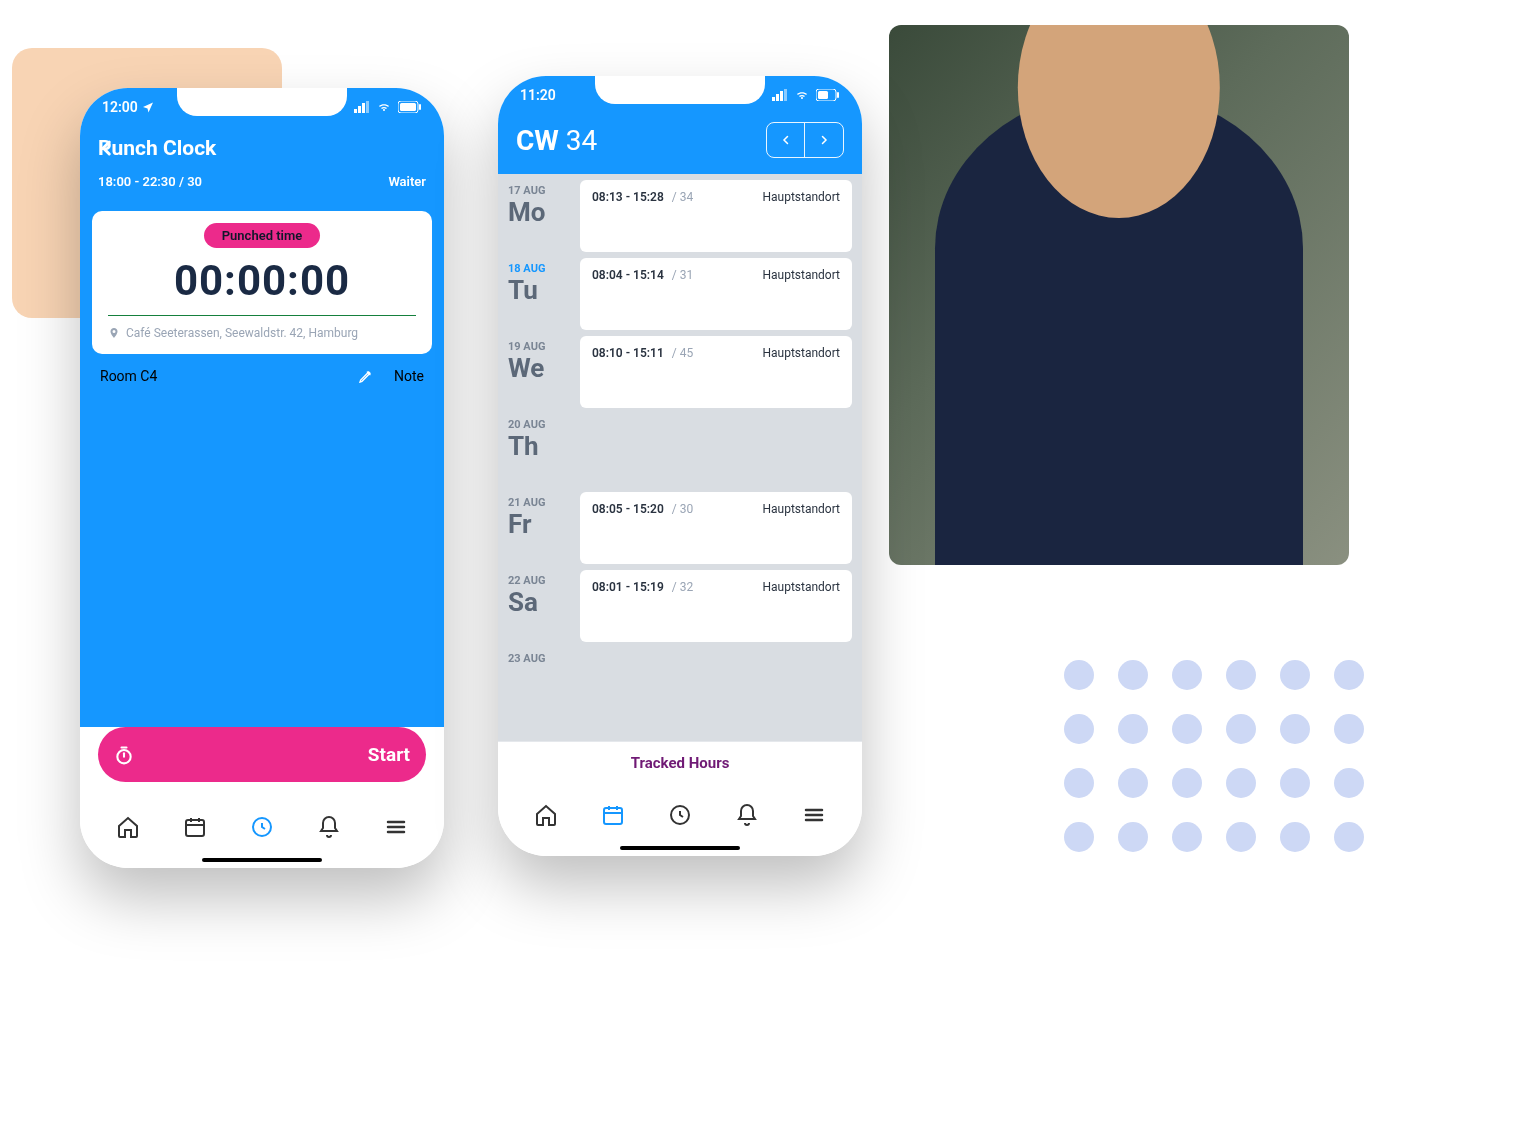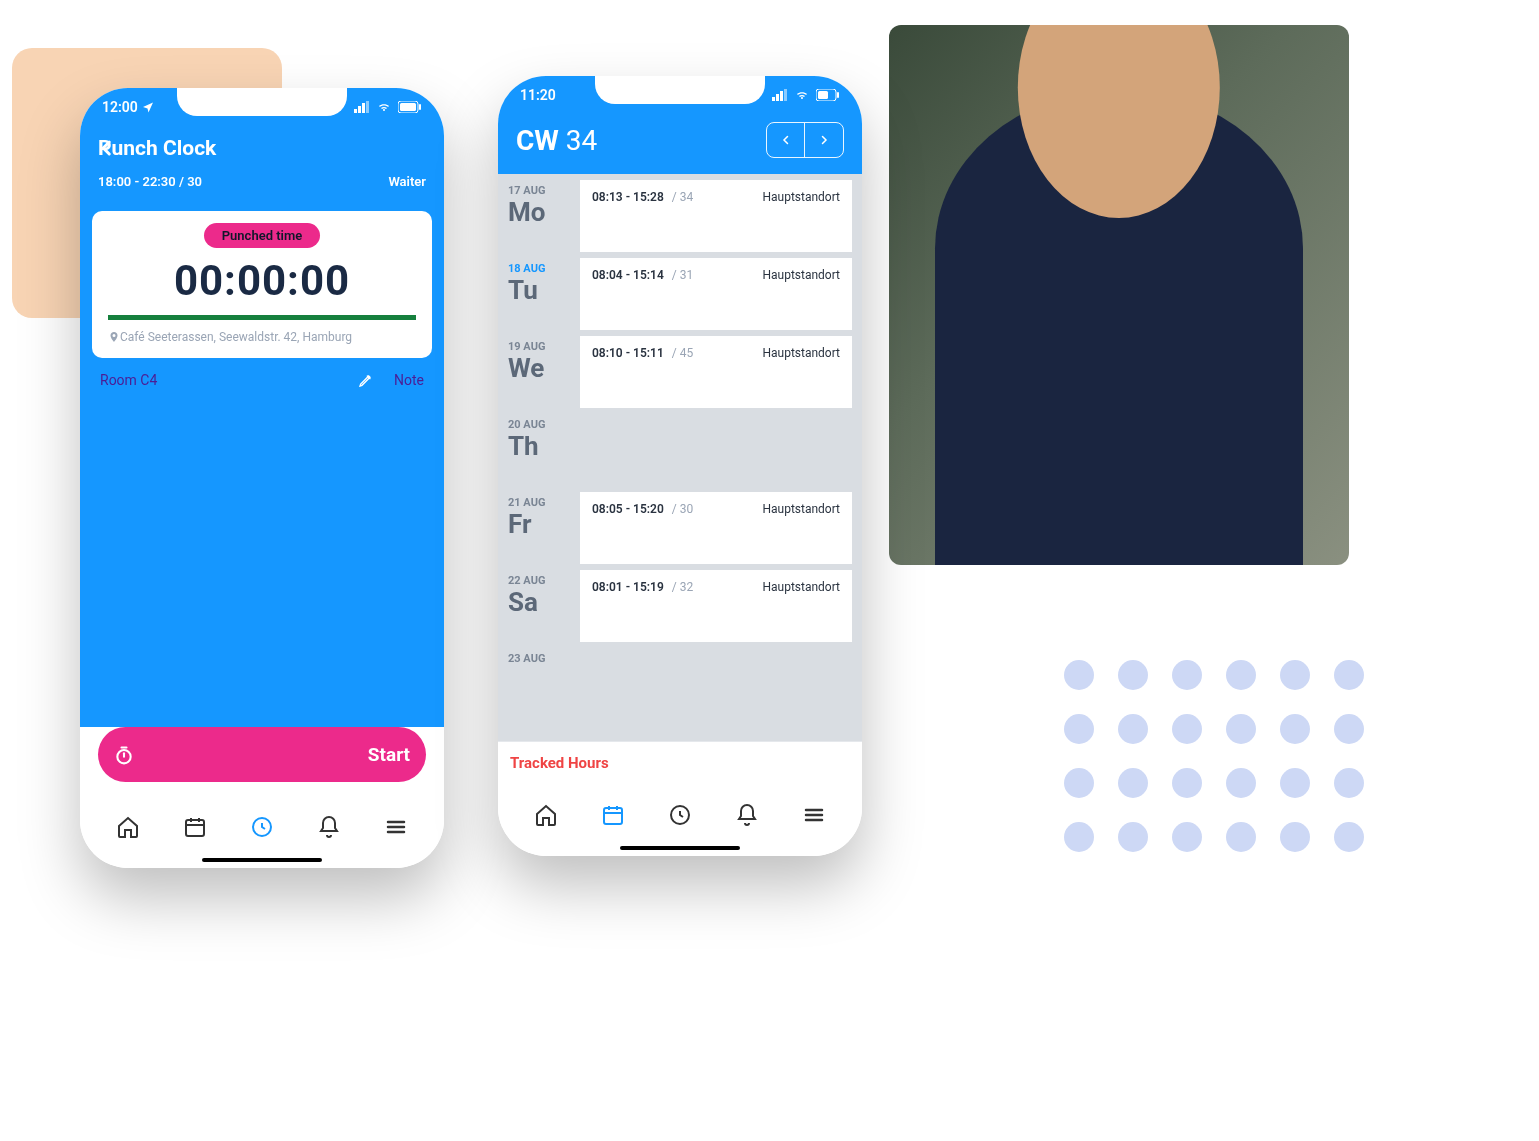--- a/index.html
+++ b/index.html
@@ -151,29 +151,30 @@
   .timer-text {
     font-size: 42px;
     font-weight: 700;
     color: #1a2a44;
     margin-top: 8px;
     letter-spacing: 1px;
   }
   .address-row {
     display: flex;
     align-items: center;
+    gap: 6px;
     color: #9aa5b5;
     font-size: 12px;
     width: 100%;
-    border-top: 5px solid #15803d;
+    border-top: 1px solid #15803d;
     padding-top: 10px;
     margin-top: 10px;
   }
   .room-row {
-    color: #4c1d95;
+    color: #000000;
     display: flex;
     justify-content: space-between;
     padding: 14px 20px;
     font-size: 14px;
   }
   .note-btn { display: flex; gap: 20px; align-items: flex-start; cursor: pointer; }
   .blue-body {
     background: #1597FF;
     flex: 1;
   }
@@ -272,36 +273,37 @@
   }
   .day-date.current { color: #1597FF; }
   .day-abbr {
     font-size: 26px;
     font-weight: 700;
     color: #5c6878;
   }
   .time-card {
     flex: 1;
     background: #fff;
-    border-radius: 0;
+    border-radius: 6px;
     padding: 10px 12px;
     display: flex;
     align-items: baseline;
     gap: 8px;
     font-size: 12px;
     justify-content: space-between;
   }
   .time-card.empty { background: transparent; }
   .tc-range { font-weight: 600; color: #2a3340; }
   .tc-break { color: #9aa5b5; }
   .tc-loc { margin-left: auto; color: #2a3340; font-size: 12px; }
   .tracked-bar {
     background: #fff;
+    text-align: center;
     padding: 12px;
-    color: #ef4444;
+    color: #701a75;
     font-weight: 700;
     font-size: 15px;
     border-top: 1px solid #e5e8ec;
   }
   svg { display: block; }
 </style>
 </head>
 <body>
 
 <div class="peach-block"></div>

